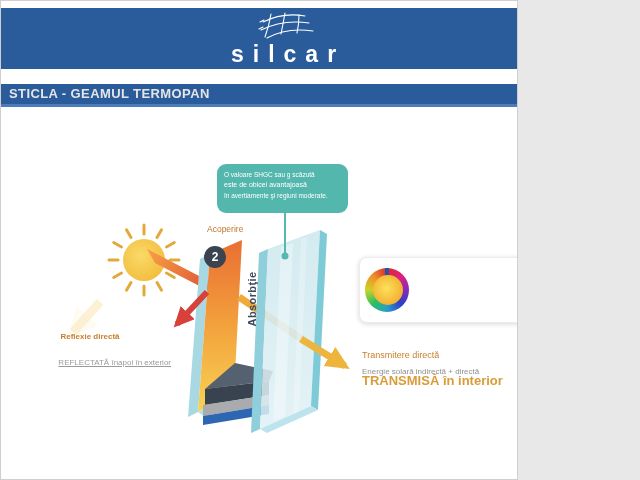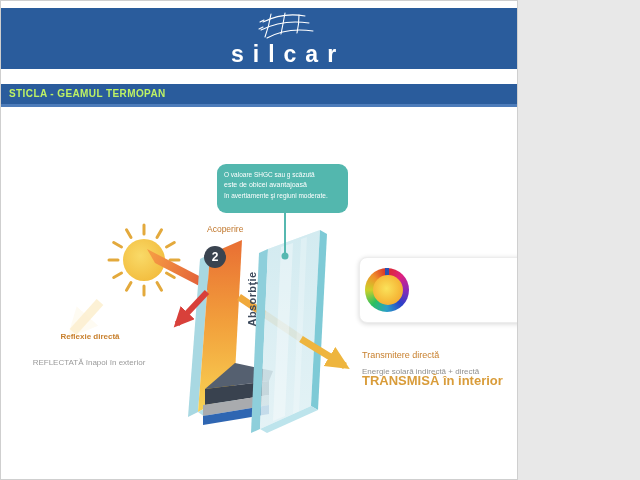--- a/index.html
+++ b/index.html
@@ -15,21 +15,21 @@
   .logo-text {
     position:absolute; left:230px; top:33px; width:180px;
     color:#ffffff; font-size:23px; font-weight:bold; letter-spacing:9px;
     text-transform:lowercase;
   }
   .title-bar {
     position:absolute; left:0; top:83px; width:640px; height:23px;
     background:#2a5c9c; border-bottom:3px solid #4d7cba;
   }
   .title-bar .t {
-    display:block; color:#bef264; font-weight:bold; font-size:10px;
+    display:block; color:#e5e5e5; font-weight:bold; font-size:13px;
     line-height:20px; padding-left:8px; letter-spacing:0.4px;
   }
   
   .diagram { position:absolute; left:0; top:0; width:640px; height:480px; }
   
   .callout {
     position:absolute; left:216px; top:163px; width:131px; height:49px;
     background:#53b7ae; border-radius:9px; padding:6px 6px 4px 7px;
     color:#ffffff; font-size:6.5px; line-height:1.55;
   }
@@ -42,21 +42,21 @@
     background:#3a4450; border-radius:50%; color:#ffffff; font-size:12px;
     font-weight:bold; text-align:center; line-height:22px;
   }
   .absorption {
     left:216px; top:292px; width:70px; text-align:center;
     transform:rotate(-90deg); color:#3d4a5c; font-size:11px; font-weight:bold;
     letter-spacing:0.4px;
   }
   .refl-title { left:20px; top:331px; width:138px; text-align:center; color:#c8802e; font-size:8px; font-weight:bold; }
   .refl-l1 { left:6px; top:345px; width:164px; text-align:center; color:#8f8f8f; font-size:8px; }
-  .refl-l2 { left:6px; top:357px; width:164px; text-align:center; color:#9a9a9a; font-size:8px; }
+  .refl-l2 { left:6px; top:357px; width:164px; text-align:right; color:#9a9a9a; font-size:8px;text-decoration:underline; }
   .trans-title { left:361px; top:349px; color:#c8802e; font-size:9px; font-weight:normal; }
   .trans-l1 { left:361px; top:366px; color:#909090; font-size:8px; }
   .trans-l2 { left:361px; top:372px; color:#d99c3a; font-size:13px; font-weight:bold; }
   
   .card {
     position:absolute; left:358px; top:256px; width:274px; height:66px;
     background:#ffffff; border:1px solid #ededed; border-radius:8px;
     box-shadow:0 1px 5px rgba(0,0,0,0.16);
   }
   .wheel {

